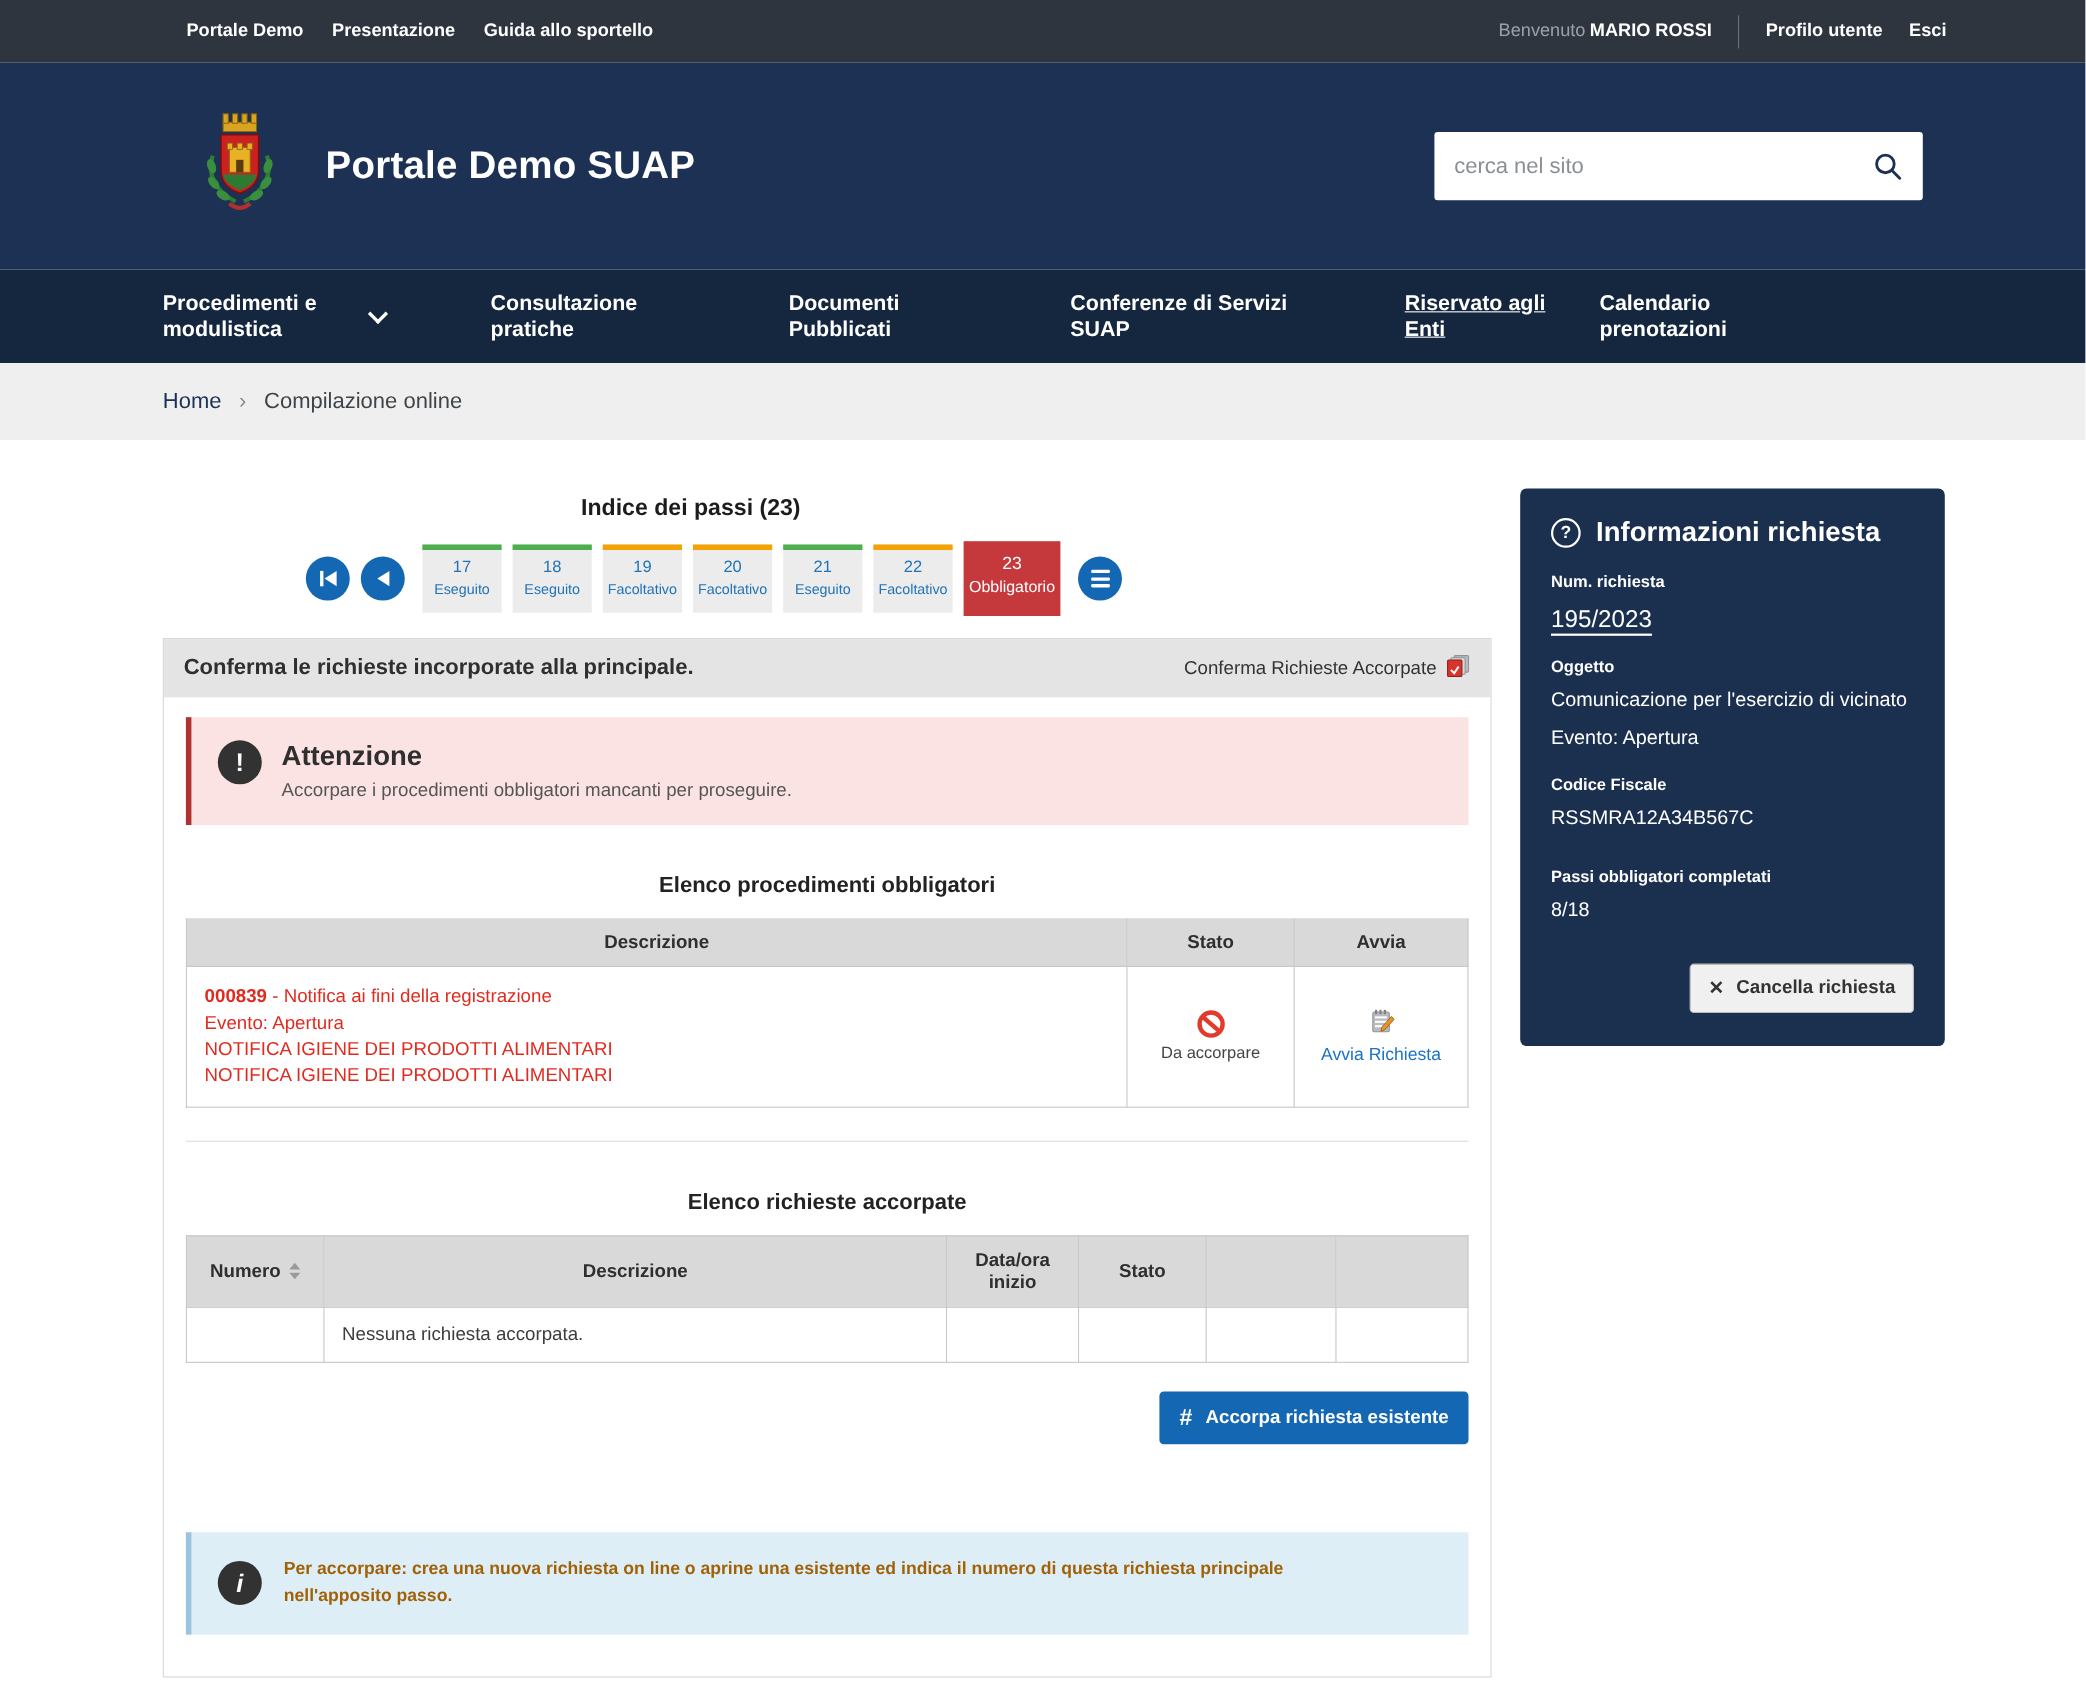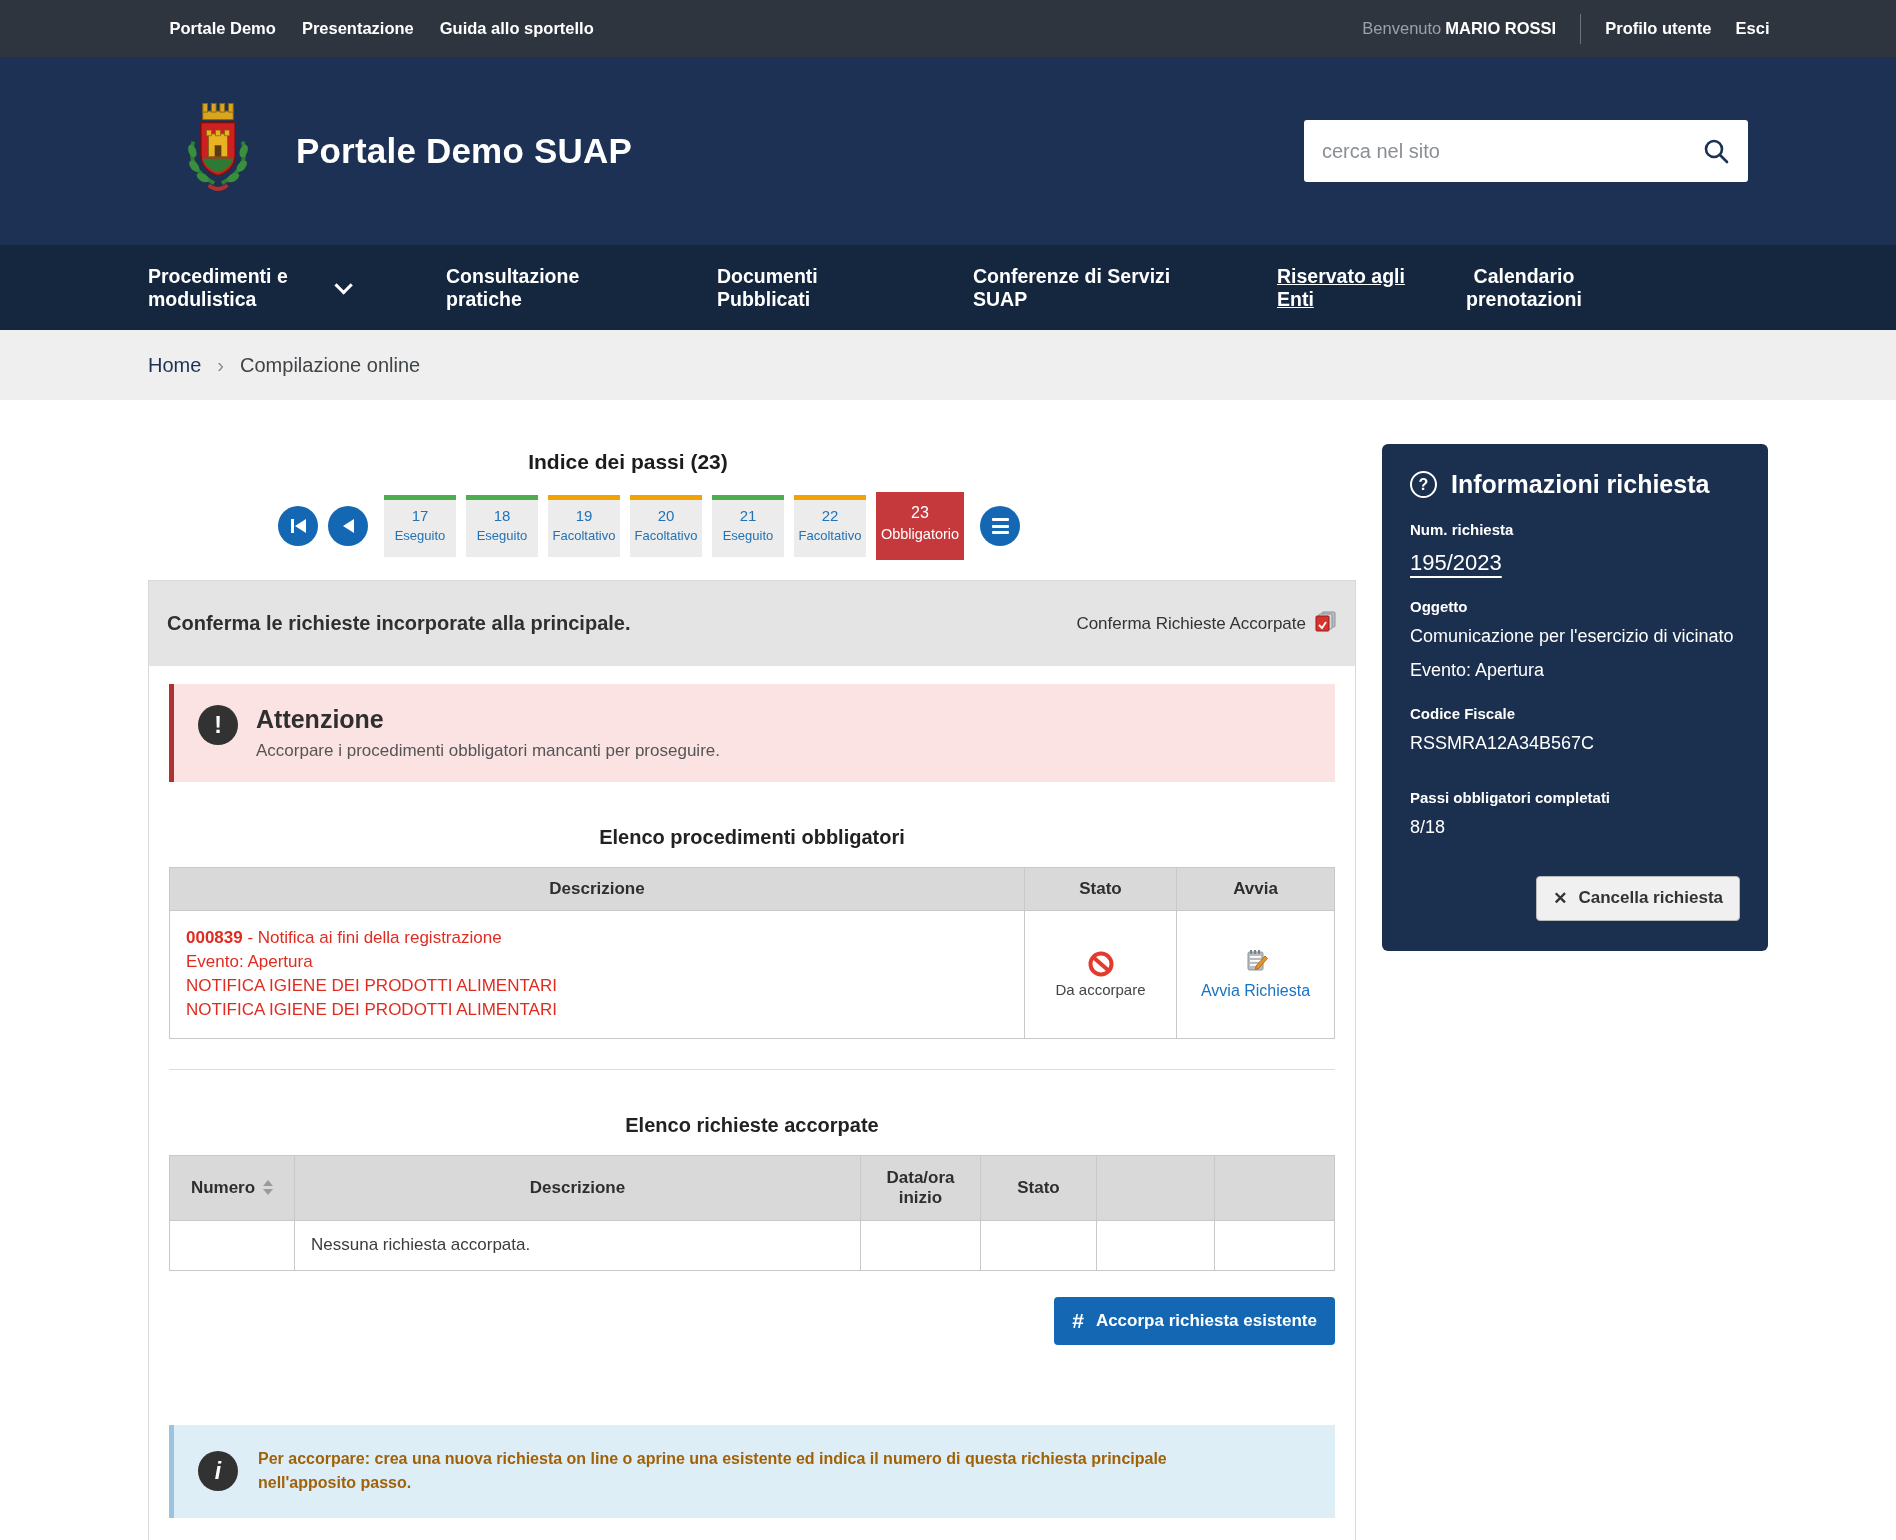--- a/index.html
+++ b/index.html
@@ -28,21 +28,21 @@
   .search { margin-left: auto; width: 444px; height: 62px; background: #fff; border-radius: 3px; display: flex; align-items: center; padding: 0 10px 0 18px; }
   .search input { flex: 1; border: none; outline: none; font-size: 20px; color: #333; font-family: inherit; background: transparent; }
   .search input::placeholder { color: #8a8f94; }
   .search-btn { background: none; border: none; width: 44px; height: 44px; display: flex; align-items: center; justify-content: center; }
 
   
   .mainnav { background: #14273f; height: 85px; }
   .nav-inner { height: 100%; display: flex; align-items: center; }
   .nav-item { display: flex; align-items: center; gap: 12px; color: #fff; font-weight: bold; font-size: 19.5px; line-height: 1.18; cursor: pointer; }
   .nav-label { display: inline-block; }
-  .w1 { width: 175px; } .w2 { width: 140px; } .w3 { width: 120px; } .w4 { width: 210px; } .w5 { width: 130px; } .w6 { width: 140px; text-align: center; }
+  .w1 { width: 175px; } .w2 { width: 140px; } .w3 { width: 120px; } .w4 { width: 210px; } .w5 { width: 130px; } .w6 { width: 140px; }
   .m1 { margin-right: 98px; } .m2 { margin-right: 131px; } .m3 { margin-right: 136px; } .m4 { margin-right: 94px; } .m5 { margin-right: 47px; text-decoration: underline; }
   .chev { width: 13px; height: 13px; border-right: 3px solid #fff; border-bottom: 3px solid #fff; transform: rotate(45deg) translateY(-3px); flex: 0 0 auto; }
 
   
   .breadcrumb-bar { background: #efefef; height: 70px; }
   .bc-inner { height: 100%; display: flex; align-items: center; gap: 16px; font-size: 20px; }
   .bc-home { color: #1c3153; }
   .bc-sep { color: #8a8a8a; font-size: 20px; }
   .bc-cur { color: #3f4448; }
 
@@ -63,21 +63,21 @@
   .t-eseguito { border-top-color: #4cae4c; }
   .t-facoltativo { border-top-color: #f2a202; }
   .t-active { background: #c5383c; border-top: none; color: #fff; width: 88px; height: 68px; padding-top: 12px; }
   .t-active .tile-num { font-size: 16px; }
   .t-active .tile-label { font-size: 14.5px; }
   .hamburger { display: flex; flex-direction: column; gap: 3.5px; }
   .hamburger span { width: 17px; height: 3px; background: #fff; border-radius: 1px; }
 
   
   .card { margin-top: 20px; border: 1px solid #d8d8d8; background: #fff; }
-  .card-header { background: #e4e4e4; padding: 29px 18px; display: flex; align-items: center; justify-content: space-between; }
+  .card-header { background: #e4e4e4; padding: 13px 18px; display: flex; align-items: center; justify-content: space-between; }
   .card-title { font-size: 20px; font-weight: bold; color: #2f2f2f; }
   .card-action { display: flex; align-items: center; gap: 9px; font-size: 17px; color: #333; }
   .card-body { padding: 18px 20px 38px; }
 
   .warning { background: #fbe3e4; border-left: 5px solid #b03230; padding: 21px 24px; display: flex; gap: 18px; align-items: flex-start; }
   .round-icon { width: 40px; height: 40px; border-radius: 50%; background: #323232; color: #fff; display: flex; align-items: center; justify-content: center; font-weight: bold; font-size: 23px; flex: 0 0 auto; }
   .warn-title { font-size: 25px; font-weight: bold; color: #2f2f2f; }
   .warn-text { font-size: 17px; color: #555; margin-top: 7px; }
 
   .tbl-heading { text-align: center; font-size: 20px; font-weight: bold; color: #222; margin: 44px 0 18px; }

